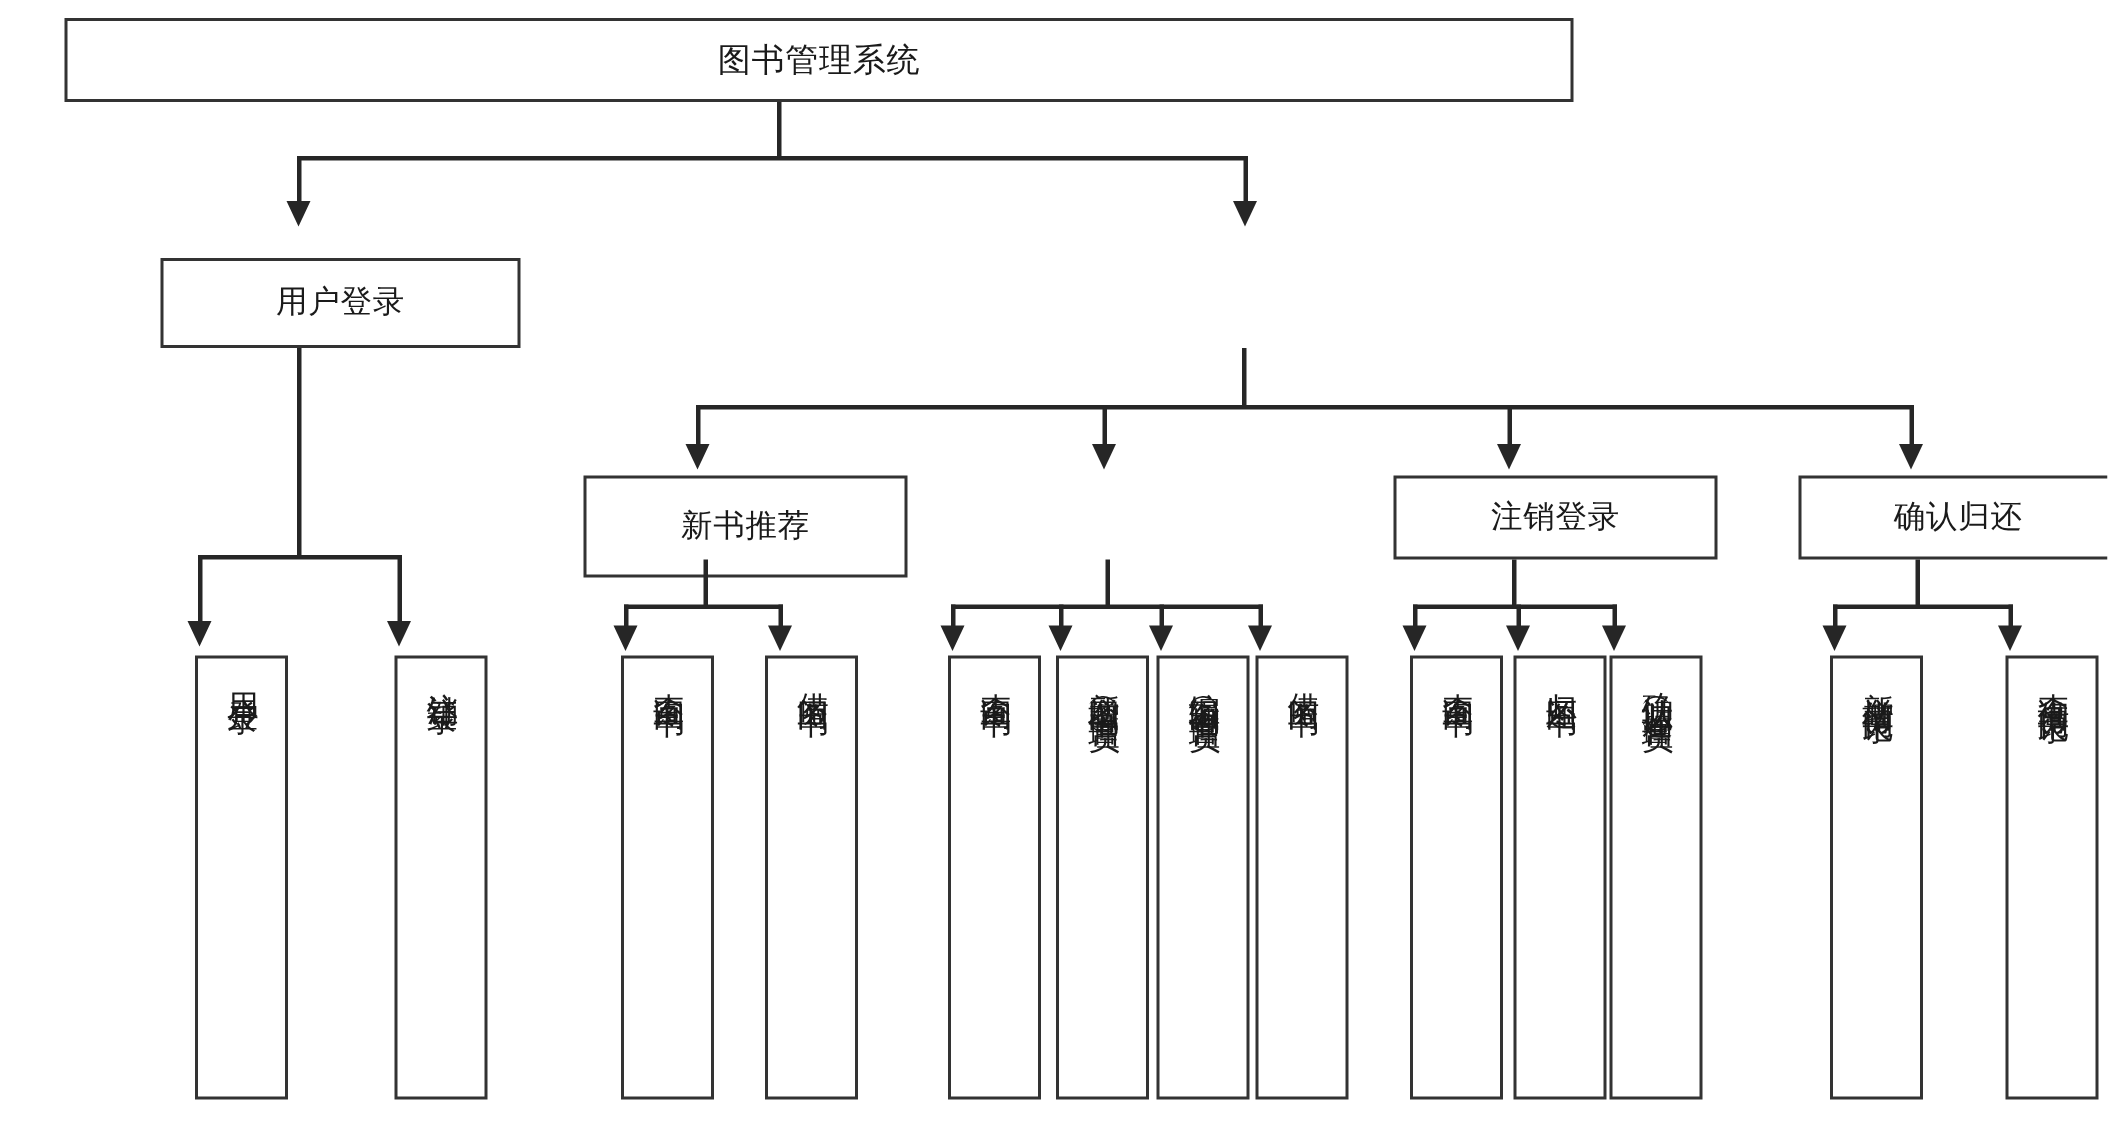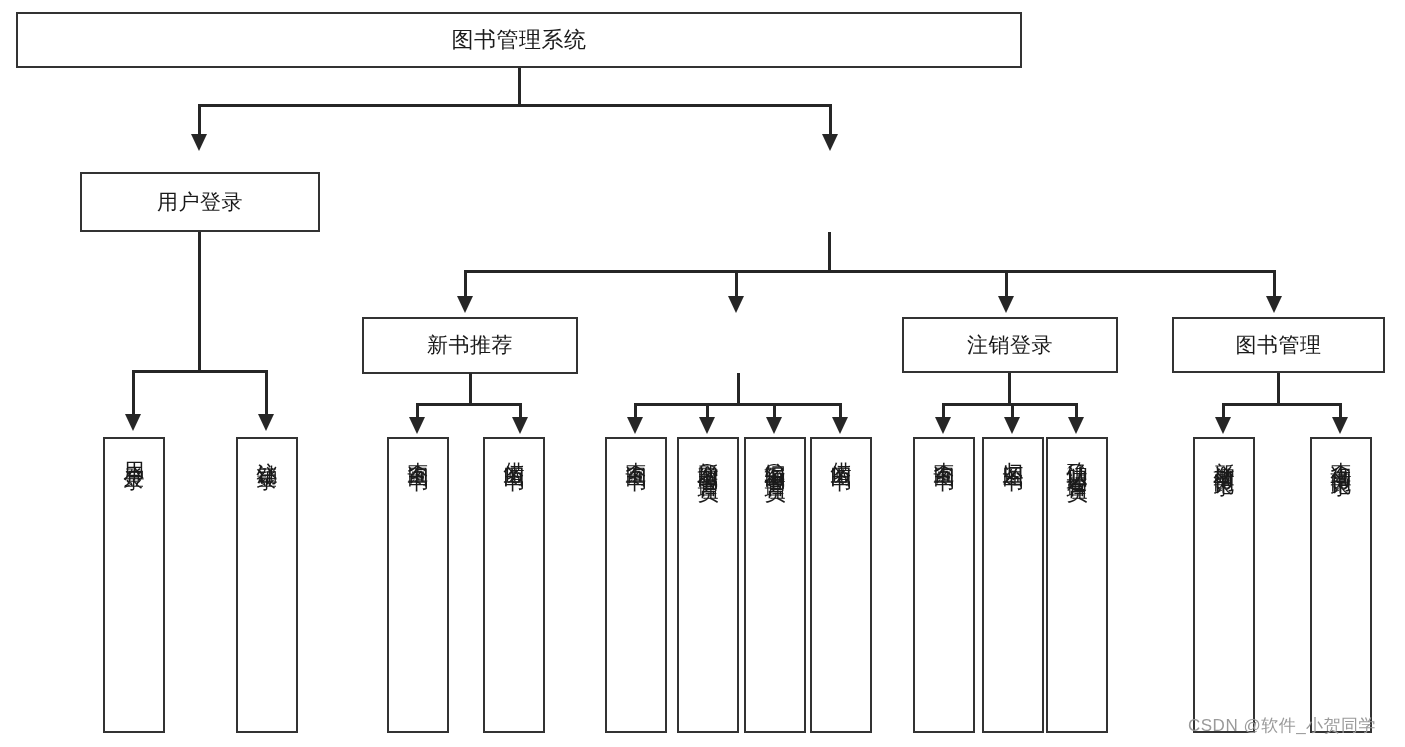--- a/index.html
+++ b/index.html
@@ -17,20 +17,21 @@
   
   .node{
     position:absolute;
     box-sizing:border-box;
     background:#ffffff;
     border:2px solid #333333;
     display:flex;
     align-items:center;
     justify-content:center;
     text-align:center;
+    margin-left:27px;
   }
   .node .lbl{
     display:block;
     line-height:1.18;
     letter-spacing:0.5px;
     color:#1a1a1a;
   }
   
   .h-node .lbl{
     writing-mode:horizontal-tb;
@@ -119,31 +120,31 @@
 
   <div class="vline" style="left:735px;top:270px;width:3px;height:28px;"></div>
   <div class="arrow" style="left:728px;top:296px;"></div>
 
   <div class="vline" style="left:1005px;top:270px;width:3px;height:28px;"></div>
   <div class="arrow" style="left:998px;top:296px;"></div>
 
   <div class="vline" style="left:1273px;top:270px;width:3px;height:28px;"></div>
   <div class="arrow" style="left:1266px;top:296px;"></div>
 
-  <div class="node h-node" id="n-new-book-recommend" style="left:362px;top:317px;width:216px;height:57px;justify-content:center;">
+  <div class="node h-node" id="n-new-book-recommend" style="left:362px;top:317px;width:216px;height:68px;justify-content:center;">
     <span class="lbl">新书推荐</span>
   </div>
 
 
   <div class="node h-node" id="n-current-borrow" style="left:902px;top:317px;width:216px;height:56px;">
     <span class="lbl">注销登录</span>
   </div>
 
   <div class="node h-node" id="n-borrow-record" style="left:1172px;top:317px;width:213px;height:56px;">
-    <span class="lbl">图书管理</span>
+    <span class="lbl">确认归还</span>
   </div>
 
   <div class="vline" style="left:469px;top:373px;width:3px;height:32px;"></div>
   <div class="hline" style="left:416px;top:403px;width:106px;height:3px;"></div>
   <div class="vline" style="left:416px;top:403px;width:3px;height:16px;"></div>
   <div class="arrow" style="left:409px;top:417px;"></div>
   <div class="vline" style="left:519px;top:403px;width:3px;height:16px;"></div>
   <div class="arrow" style="left:512px;top:417px;"></div>
 
   <div class="vline" style="left:737px;top:373px;width:3px;height:32px;"></div>
@@ -210,15 +211,14 @@
     <span class="lbl">确认归还（管理员）</span>
   </div>
 
   <div class="node v-node" style="left:1193px;top:437px;width:62px;height:296px;">
     <span class="lbl">新增借阅记录</span>
   </div>
   <div class="node v-node" style="left:1310px;top:437px;width:62px;height:296px;">
     <span class="lbl">查询借阅记录</span>
   </div>
 
-  <div id="watermark">CSDN @软件_小贺同学</div>
 
 </div>
 
 </body></html>

